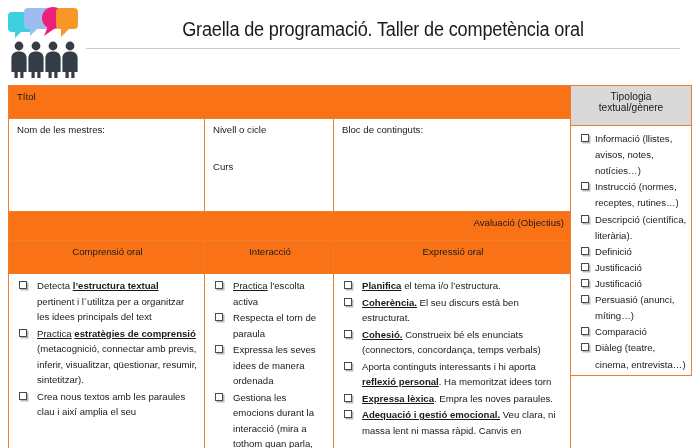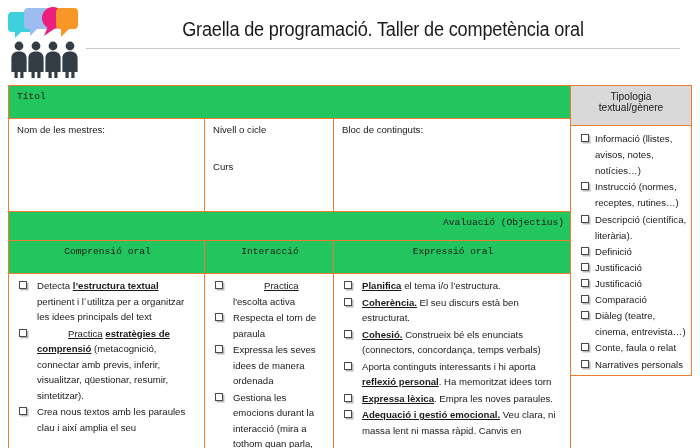--- a/index.html
+++ b/index.html
@@ -76,22 +76,21 @@
     width: 100%;
   }
   table.t td {
     border: 1.5px solid #ED7D31;
     padding: 4px 6px 4px 8px;
     vertical-align: top;
     font-size: 9.6px;
     line-height: 1.55;
   }
   .hdr {
-    background: #22c55e;
-    font-family: Liberation Mono, monospace;
+    background: #f97316;
   }
   .hdr-left { font-size: 10.2px; }
   .center { text-align: center; }
 
   .cell-title { height: 24px; }
   .cell-info  { height: 84px; }
   .cell-aval  { height: 20px; text-align: right; }
   .cell-sub   { height: 24px; text-align: center; }
 
   
@@ -110,21 +109,21 @@
   ul.cb li .box {
     position: absolute;
     left: 2px;
     top: 3px;
     width: 6px;
     height: 6px;
     border: 1px solid #4a4a4a;
     background: #ffffff;
     box-shadow: 1.5px 1.5px 0 0 #b9b9b9;
   }
-  .u  { text-decoration: underline; margin-left: 31px; }
+  .u  { text-decoration: underline; }
   .bu { font-weight: bold; text-decoration: underline; }
 
   .tipo-head {
     background: #d9d9d9;
     border: 1.5px solid #ED7D31;
     border-bottom: none;
     font-size: 10.2px;
     padding: 5px 6px;
     text-align: center;
     height: 40px;
@@ -249,20 +248,21 @@
   <div class="right-block">
     <div class="tipo-head">Tipologia textual/gènere</div>
     <div class="tipo-body">
       <ul class="cb">
           <li><span class="box"></span><span>Informació (llistes, avisos, notes, notícies…)</span></li>
           <li><span class="box"></span><span>Instrucció (normes, receptes, rutines…)</span></li>
           <li><span class="box"></span><span>Descripció (científica, literària).</span></li>
           <li><span class="box"></span><span>Definició</span></li>
           <li><span class="box"></span><span>Justificació</span></li>
           <li><span class="box"></span><span>Justificació</span></li>
+          <li><span class="box"></span><span>Persuasió (anunci, míting…)</span></li>
           <li><span class="box"></span><span>Comparació</span></li>
           <li><span class="box"></span><span>Diàleg (teatre, cinema, entrevista…)</span></li>
           <li><span class="box"></span><span>Conte, faula o relat</span></li>
           <li><span class="box"></span><span>Narratives personals</span></li>
           <li><span class="box"></span><span>Cançó</span></li>
         </ul>
     </div>
   </div>
 
 </div>

